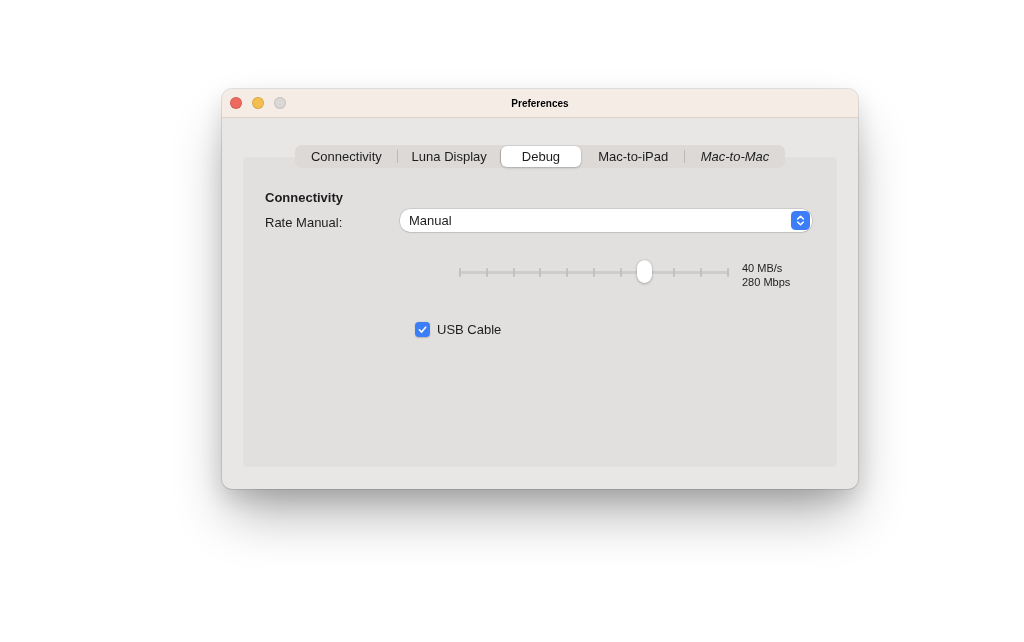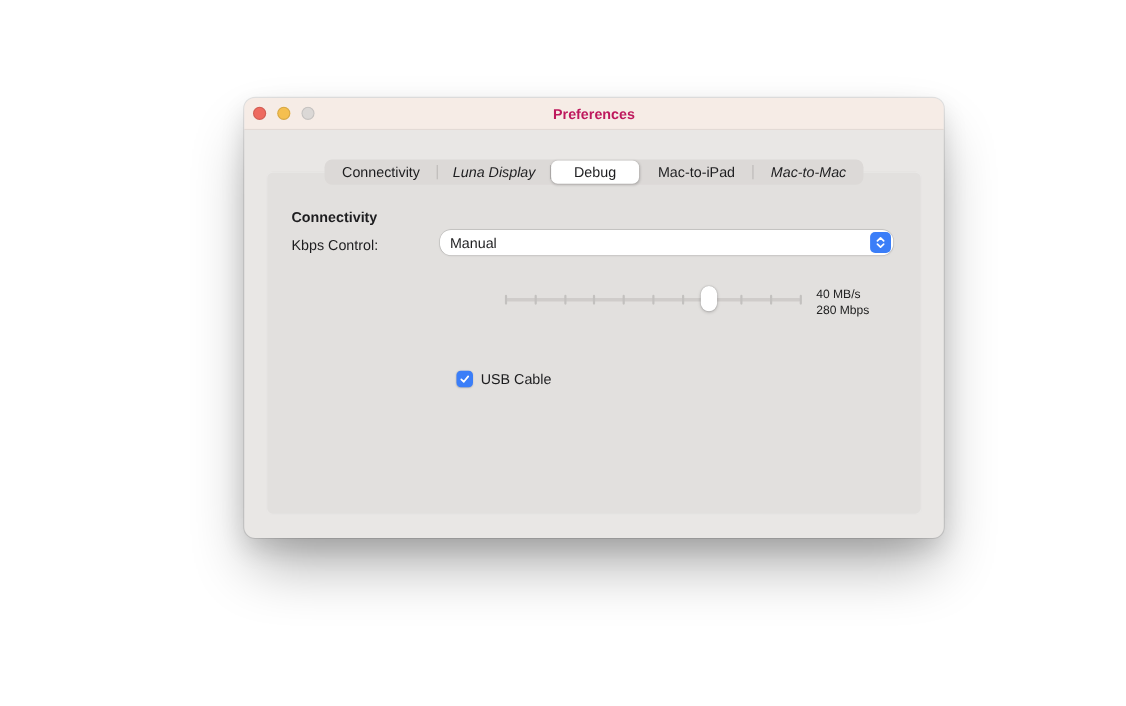--- a/index.html
+++ b/index.html
@@ -34,41 +34,41 @@
     border-radius:10px 10px 0 0;
     border-bottom:1px solid rgba(120,95,80,0.18);
   }
   .traffic{position:absolute;top:8px;left:8px;display:flex;gap:10px;}
   .light{width:12px;height:12px;border-radius:50%;}
   .light.red{background:var(--traffic-red);box-shadow:inset 0 0 0 1px rgba(0,0,0,0.12);}
   .light.yellow{background:var(--traffic-yellow);box-shadow:inset 0 0 0 1px rgba(0,0,0,0.12);}
   .light.gray{background:var(--traffic-gray);box-shadow:inset 0 0 0 1px rgba(0,0,0,0.10);}
   .win-title{
     position:absolute;left:0;right:0;top:0;height:29px;line-height:29px;
-    text-align:center;font-size:13px;font-weight:700;color:#be185d;
+    text-align:center;font-size:10px;font-weight:700;color:#000000;
   }
   .panel{
     position:absolute;left:20px;top:67px;width:596px;height:312px;
     background:var(--panel-bg);
     border-radius:6px;
     box-shadow:inset 0 0 0 1px rgba(255,255,255,0.25);
   }
   .tabbar{
     position:absolute;left:73px;top:56px;width:490px;height:23px;
     background:var(--tabs-bg);
     border-radius:7px;
     display:flex;align-items:stretch;
     z-index:2;
   }
   .seg{
     position:relative;display:flex;align-items:center;justify-content:center;
     font-size:13px;color:var(--text);cursor:default;
   }
   .seg:nth-child(1){width:107px;}
-  .seg:nth-child(2){width:107px;font-style:italic;}
+  .seg:nth-child(2){width:107px;}
   .seg:nth-child(3){width:84px;}
   .seg:nth-child(4){width:108px;}
   .seg:nth-child(5){width:104px;font-style:italic;}
   .seg:nth-child(1)::after,.seg:nth-child(2)::after,.seg:nth-child(4)::after{
     content:"";position:absolute;right:0;top:5px;bottom:5px;width:1px;background:rgba(0,0,0,0.15);
   }
   .seg.selected{
     background:var(--selected-tab-bg);
     border-radius:6px;
     margin:1px 0;
@@ -110,21 +110,21 @@
     cursor:default;
   }
   .minmax{position:absolute;font-size:11px;line-height:14px;color:#222;}
   .min-labels{left:130px;top:172px;width:98px;text-align:right;}
   .max-labels{left:520px;top:172px;width:90px;text-align:left;}
   .value-readout{
     position:absolute;left:272px;top:205px;width:200px;text-align:center;
     font-size:13px;line-height:16px;
   }
   .checkbox-row{
-    position:absolute;left:177px;top:248px;display:flex;align-items:flex-start;gap:7px;padding-left:16px;
+    position:absolute;left:177px;top:233px;display:flex;align-items:flex-start;gap:7px;padding-left:16px;
   }
   .checkbox{
     width:15px;height:15px;border-radius:4px;background:#fff;
     box-shadow:inset 0 0 0 1px rgba(0,0,0,0.2);
     display:flex;align-items:center;justify-content:center;
     cursor:default;
   }
   .checkbox.checked{
     background:var(--accent-blue);
     box-shadow:0 0.5px 1.5px rgba(0,0,0,0.2);
@@ -152,21 +152,21 @@
   <div class="tabbar">
     <div class="seg">Connectivity</div>
     <div class="seg">Luna Display</div>
     <div class="seg selected">Debug</div>
     <div class="seg">Mac-to-iPad</div>
     <div class="seg">Mac-to-Mac</div>
   </div>
 
   <div class="section-heading">Connectivity</div>
 
-  <div class="rate-label">Kbps Control:</div>
+  <div class="rate-label">Rate Manual:</div>
 
   <div class="dropdown">
     <span class="dropdown-value">Manual</span>
     <span class="dropdown-stepper">
       <svg width="13" height="13" viewBox="0 0 16 16">
         <path d="M4.5 6.2 L8 2.8 L11.5 6.2" fill="none" stroke="#ffffff" stroke-width="1.9" stroke-linecap="round" stroke-linejoin="round"></path>
         <path d="M4.5 9.8 L8 13.2 L11.5 9.8" fill="none" stroke="#ffffff" stroke-width="1.9" stroke-linecap="round" stroke-linejoin="round"></path>
       </svg>
     </span>
   </div>

